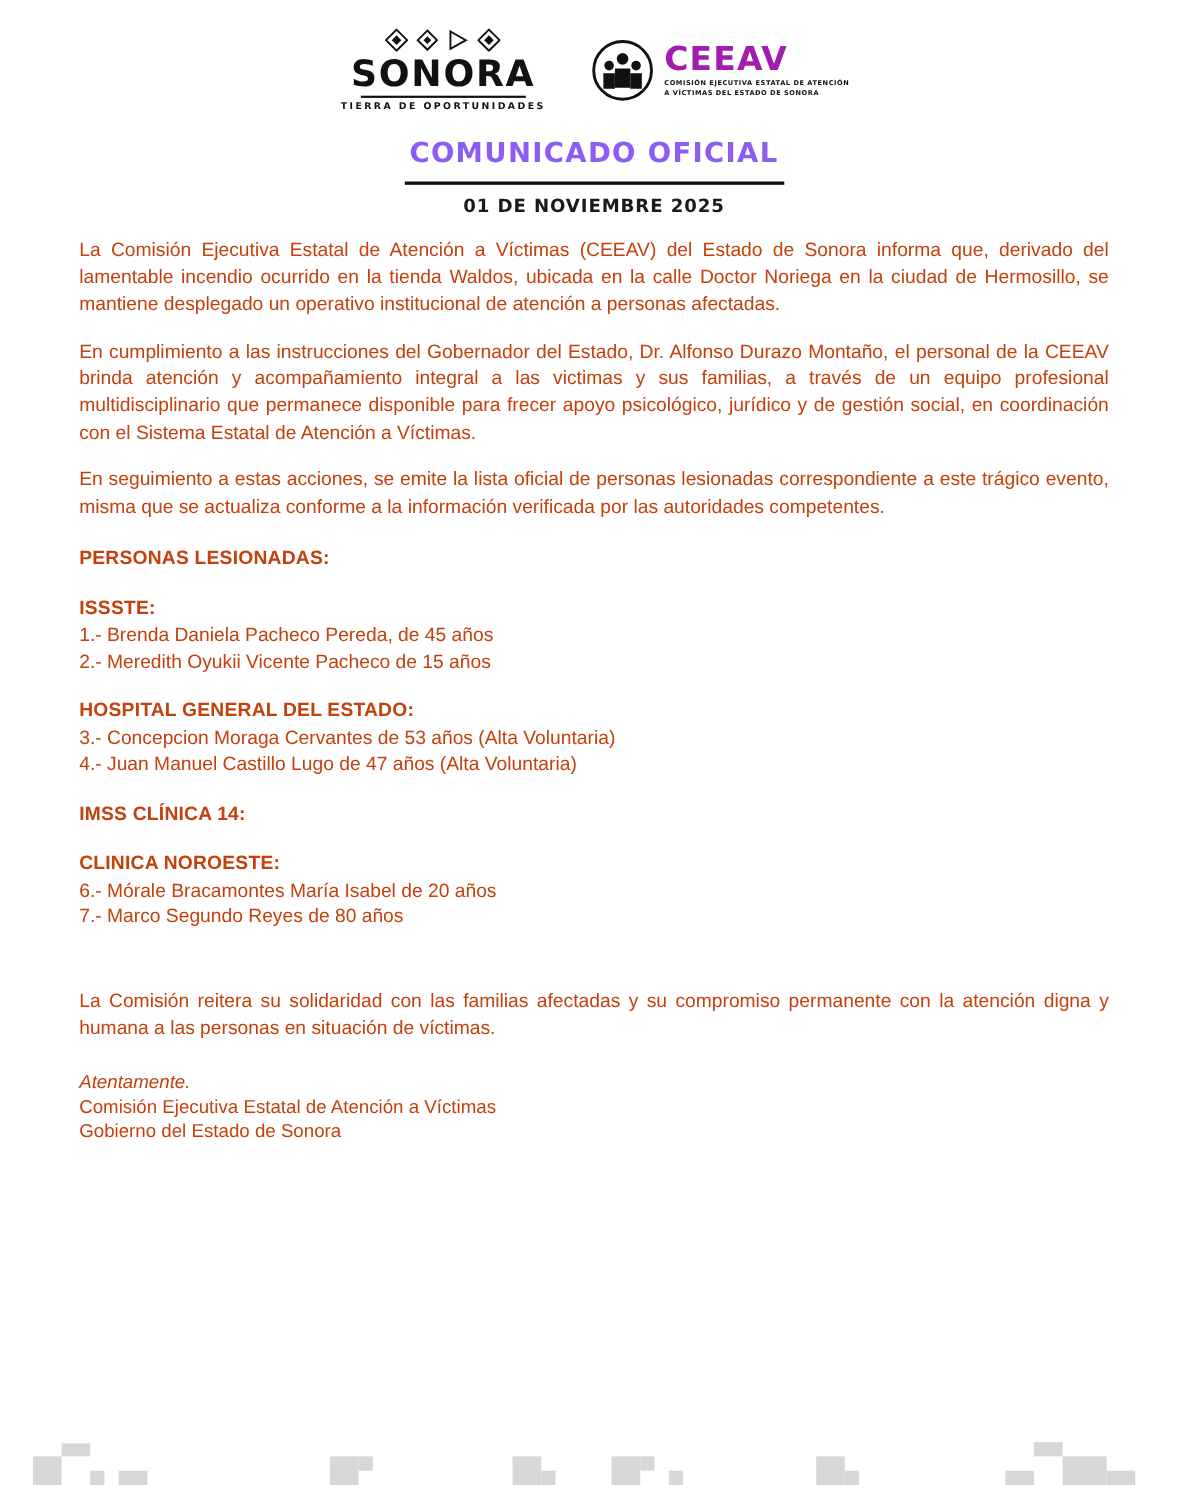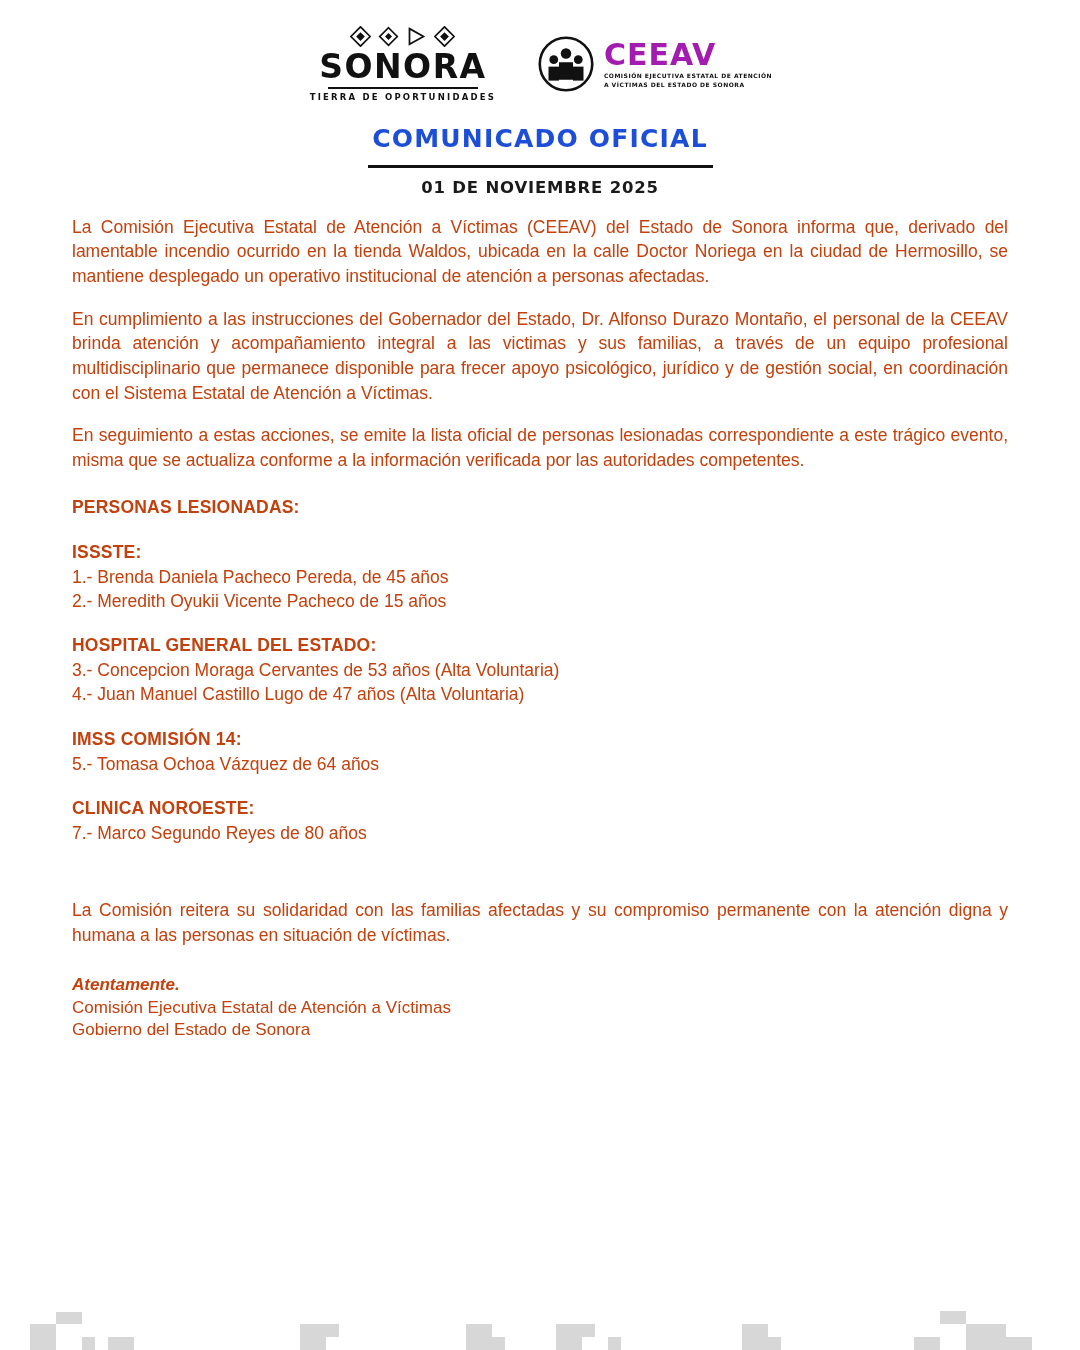--- a/index.html
+++ b/index.html
@@ -105,21 +105,21 @@
   
   .title-block {
     margin-top: 22px;
     text-align: center;
   }
   .doc-title {
     font-family: "DejaVu Sans", sans-serif;
     font-weight: bold;
     font-size: 25px;
     letter-spacing: 1.2px;
-    color: #1d4ed8;
+    color: #8b5cf6;
   }
   .title-rule {
     width: 345px;
     height: 2.5px;
     background: #111;
     margin: 12px auto 10px auto;
   }
   .doc-date {
     font-family: "DejaVu Sans", sans-serif;
     font-weight: bold;
@@ -163,21 +163,20 @@
     margin-top: 52px;
     text-align: justify;
   }
   .sign-block {
     margin-top: 26px;
     line-height: 1.34;
   }
   .sign-atent {
     font-style: italic;
     font-size: 17px;
-    font-weight: bold;
   }
   .sign-line {
     font-size: 17px;
   }
 
   
   .footer-pattern {
     position: absolute;
     left: 0;
     bottom: 0;
@@ -258,26 +257,26 @@
       <div class="entry">2.- Meredith Oyukii Vicente Pacheco de 15 años</div>
     </div>
 
     <div class="group">
       <div class="group-title">HOSPITAL GENERAL DEL ESTADO:</div>
       <div class="entry">3.- Concepcion Moraga Cervantes de 53 años (Alta Voluntaria)</div>
       <div class="entry">4.- Juan Manuel Castillo Lugo de 47 años (Alta Voluntaria)</div>
     </div>
 
     <div class="group">
-      <div class="group-title">IMSS COMISIÓN 14:</div>
-      <div class="entry">5.- Tomasa Ochoa Vázquez de 64 años</div>
+      <div class="group-title">IMSS CLÍNICA 14:</div>
     </div>
 
     <div class="group">
       <div class="group-title">CLINICA NOROESTE:</div>
+      <div class="entry">6.- Mórale Bracamontes María Isabel de 20 años</div>
       <div class="entry">7.- Marco Segundo Reyes de 80 años</div>
     </div>
 
 
 
     <p class="para closing">La Comisión reitera su solidaridad con las familias afectadas y su compromiso permanente con la atención digna y humana a las personas en situación de víctimas.</p>
 
     <div class="sign-block">
       <div class="sign-atent">Atentamente.</div>
       <div class="sign-line">Comisión Ejecutiva Estatal de Atención a Víctimas</div>

